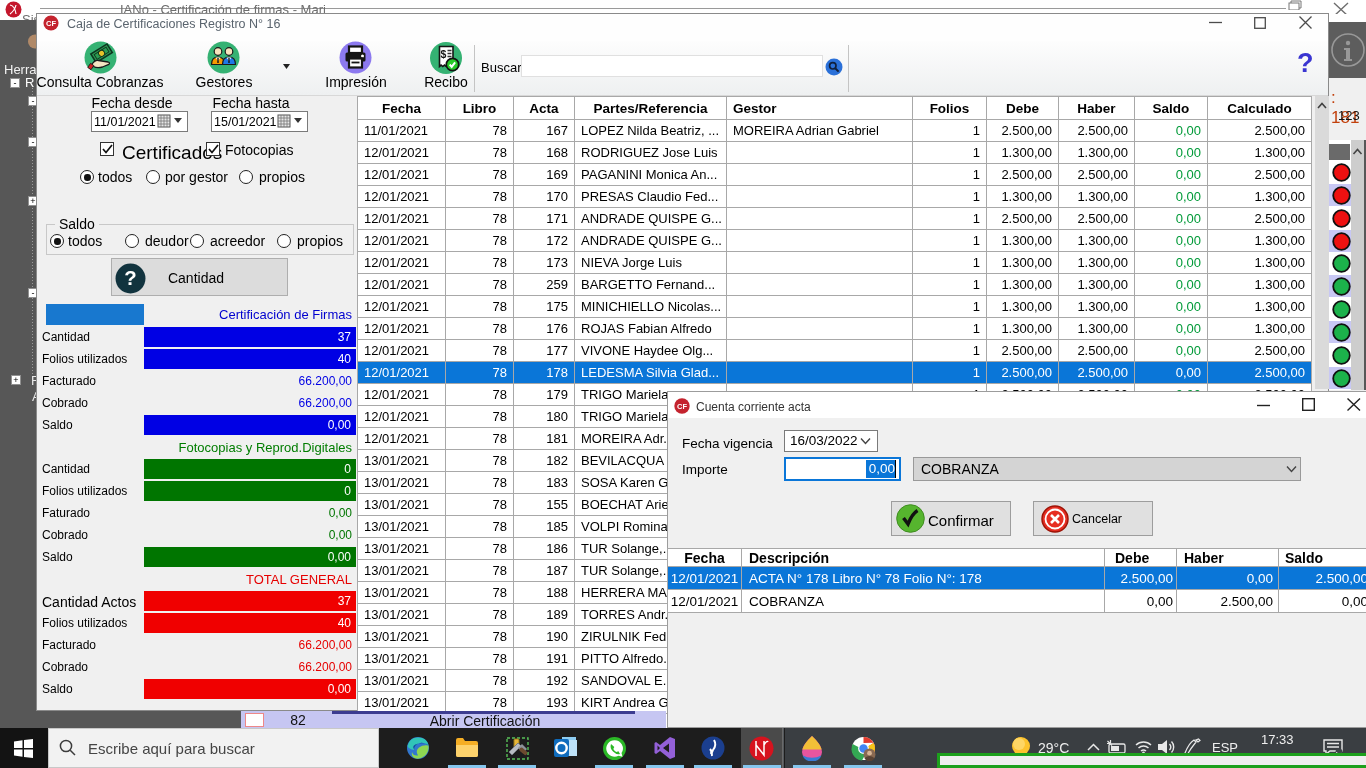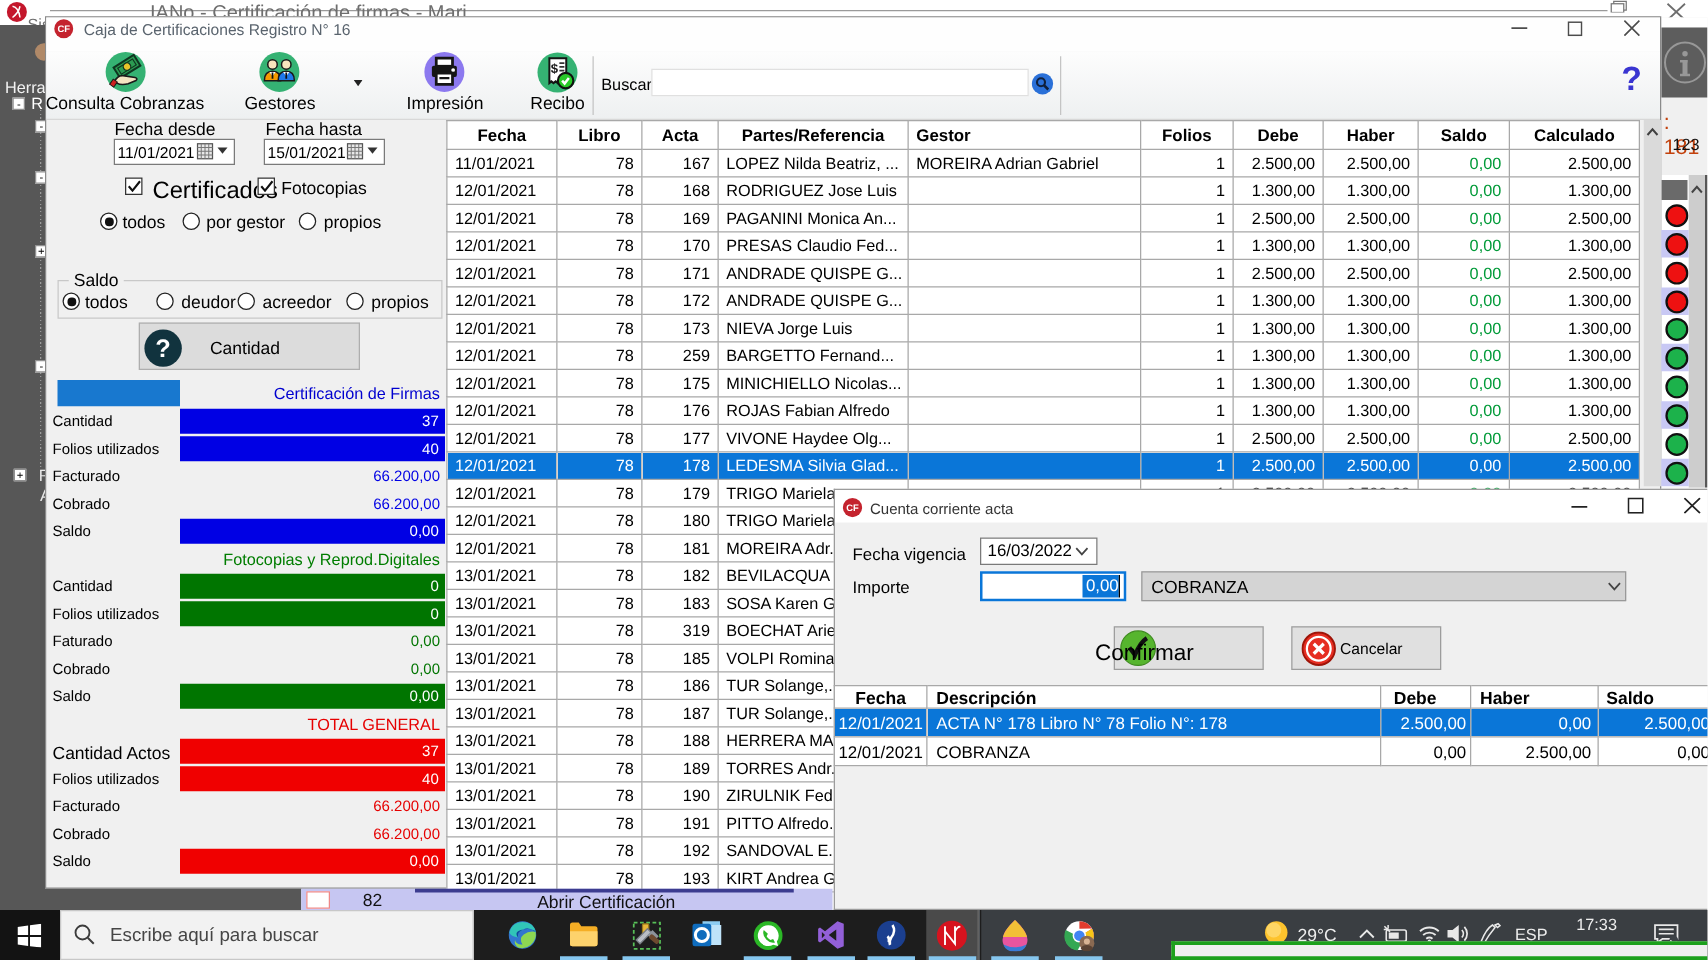--- a/index.html
+++ b/index.html
@@ -9,21 +9,21 @@
 </style></head>
 <body>
 
 <div class="a" style="left:0;top:0;width:1366px;height:20px;background:#fff"></div>
 <svg class="a" style="left:5px;top:1px" width="17" height="17" viewBox="0 0 17 17">
     <circle cx="8.5" cy="8.5" r="8" fill="#c4172c"></circle>
     <path d="M5 4 q5 1 6 9 M11 4 q-1 5 -6 9" stroke="#fff" stroke-width="1.2" fill="none"></path>
   </svg>
 <div class="a" style="left:40px;top:8px;width:1246px;height:1px;background:#9a9a9a"></div>
 <div class="a" style="left:22px;top:12px;width:30px;height:14px;overflow:hidden;color:#6e6e6e;font-size:13px">Sis</div>
-<div class="a" style="left:120px;top:2px;width:400px;height:14px;overflow:hidden;color:#6e6e6e;font-size:16px">IANo - Certificación de firmas - Mari</div>
+<div class="a" style="left:120px;top:2px;width:400px;height:14px;overflow:hidden;color:#6e6e6e;font-size:13px">IANo - Certificación de firmas - Mari</div>
 <svg class="a" style="left:1286px;top:0px" width="18" height="10" viewBox="0 0 18 10">
     <rect x="3" y="3" width="10" height="7" fill="none" stroke="#777" stroke-width="1"></rect>
     <path d="M5 3 V1 H15 V8 H13" fill="none" stroke="#777" stroke-width="1"></path>
   </svg>
 <svg class="a" style="left:1333px;top:2px" width="16" height="15" viewBox="0 0 16 15">
     <path d="M1 1 L15 14 M15 1 L1 14" stroke="#6e6e6e" stroke-width="1.4"></path>
   </svg>
 
 <div class="a" style="left:0;top:20px;width:36px;height:708px;background:#575757"></div>
 <div class="a" style="left:4px;top:62px;color:#f2f2f2;font-size:13px;width:40px;overflow:hidden">Herra</div>
@@ -572,21 +572,21 @@
         <td></td>
         <td class="r">1</td>
         <td class="r">2.500,00</td>
         <td class="r">2.500,00</td>
         <td class="r g">0,00</td>
         <td class="r">2.500,00</td>
       </tr>
 <tr>
         <td>13/01/2021</td>
         <td class="r">78</td>
-        <td class="r">319</td>
+        <td class="r">155</td>
         <td>BOECHAT Arie...</td>
         <td></td>
         <td class="r">1</td>
         <td class="r">2.500,00</td>
         <td class="r">2.500,00</td>
         <td class="r g">0,00</td>
         <td class="r">2.500,00</td>
       </tr>
 <tr>
         <td>13/01/2021</td>
@@ -776,21 +776,21 @@
 <div class="a" style="left:913px;top:457px;width:388px;height:24px;background:#d4d4d4;border:1px solid #999"></div>
 <div class="a b" style="left:921px;top:461px;font-size:14px">COBRANZA</div>
 <svg class="a" style="left:1286px;top:465px" width="11" height="8" viewBox="0 0 11 8">
     <path d="M1 1.5 L5.5 6.5 L10 1.5" fill="none" stroke="#444" stroke-width="1.4"></path>
   </svg>
 <div class="a" style="left:891px;top:501px;width:120px;height:35px;background:#e0e0e0;border:1px solid #9d9d9d"></div>
 <svg class="a" style="left:896px;top:504px" width="29" height="29" viewBox="0 0 29 29">
     <circle cx="14.5" cy="14.5" r="13.8" fill="#56b52e" stroke="#3f8c20"></circle>
     <path d="M7.5 14 l4.5 6 q4 -10 9.5 -13.5" fill="none" stroke="#111" stroke-width="3.4"></path>
   </svg>
-<div class="a" style="left:876px;top:512px;font-size:18px">Confirmar</div>
+<div class="a" style="left:928px;top:512px;font-size:15px">Confirmar</div>
 <div class="a" style="left:1033px;top:501px;width:120px;height:35px;background:#e0e0e0;border:1px solid #9d9d9d"></div>
 <svg class="a" style="left:1041px;top:505px" width="28" height="28" viewBox="0 0 28 28">
     <circle cx="14" cy="14" r="13" fill="#e62e22" stroke="#9e1408" stroke-width="1.5"></circle>
     <circle cx="14" cy="14" r="9.5" fill="none" stroke="#fff" stroke-width="1.8"></circle>
     <path d="M10 10 L18 18 M18 10 L10 18" stroke="#fff" stroke-width="2.6"></path>
   </svg>
 <div class="a" style="left:1072px;top:512px;font-size:12.5px">Cancelar</div>
 <style>
 #dt{position:absolute;left:667px;top:548px;border-collapse:collapse;table-layout:fixed;width:761px;background:#fff;font-size:13.5px}
 #dt td,#dt th{border:1px solid #a8a8a8;height:23px;padding:0 7px;overflow:hidden;white-space:nowrap;text-align:left}

